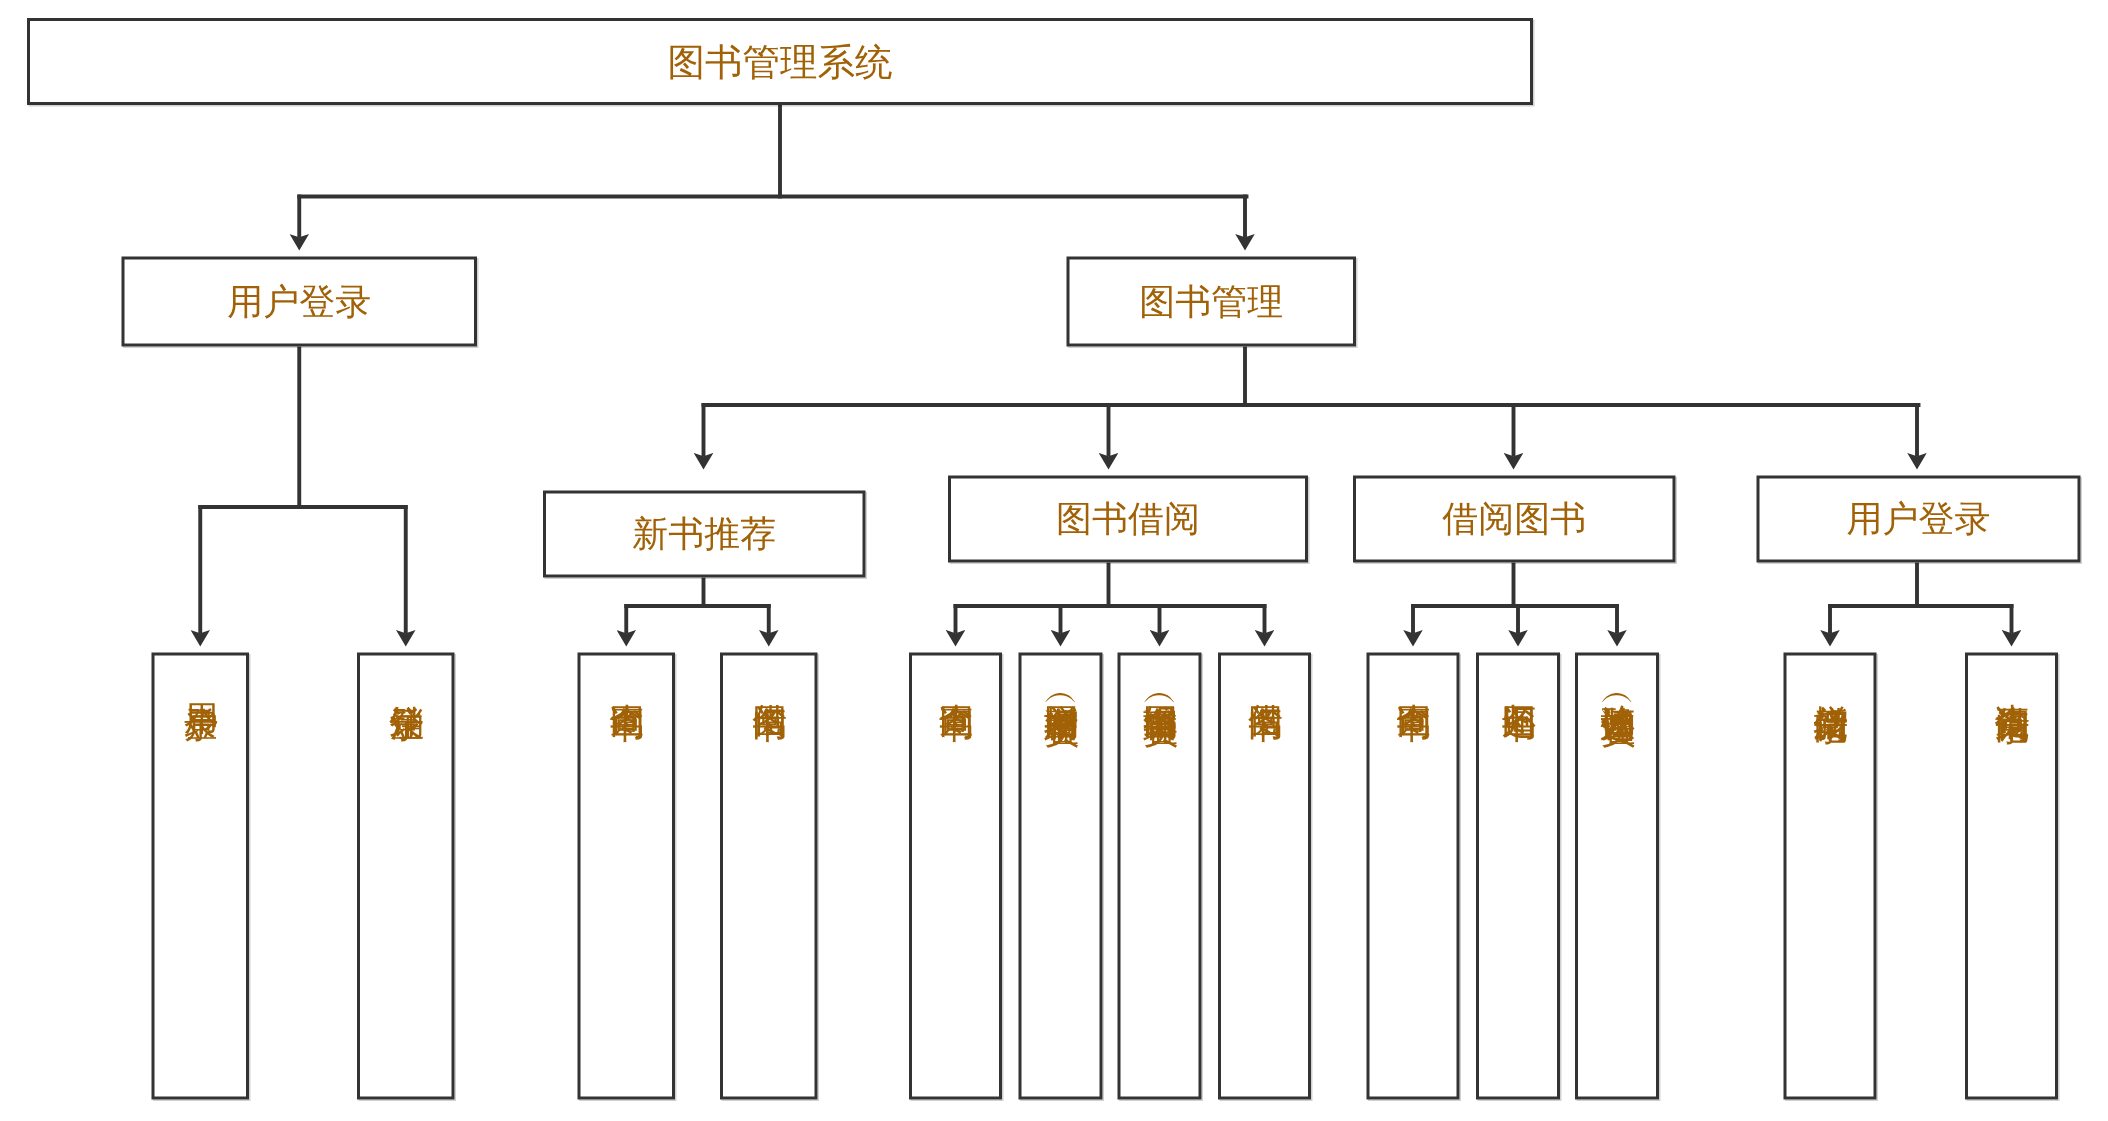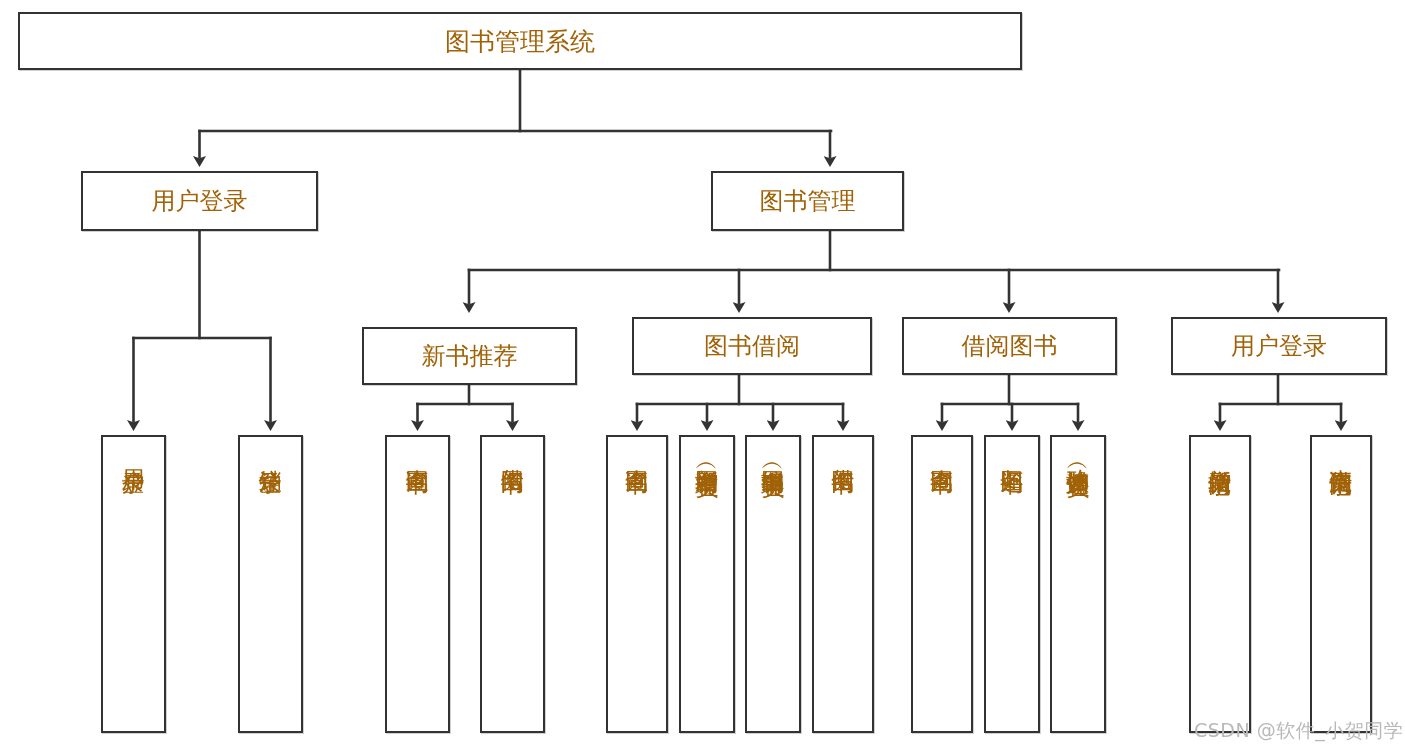--- a/index.html
+++ b/index.html
@@ -178,15 +178,14 @@
         <span class="node-label">确认归还（管理员）</span>
       </div>
       <div class="node leaf" style="left: 1189px; top: 435px; width: 62px; height: 298px;">
         <span class="node-label">新增借阅记录</span>
       </div>
       <div class="node leaf" style="left: 1310px; top: 435px; width: 62px; height: 298px;">
         <span class="node-label">查询借阅记录</span>
       </div>
     </div>
 
-  <div class="watermark" style="left: 1194px; top: 718px;">CSDN @软件_小贺同学</div>
 
 </div>
 
 </body></html>

